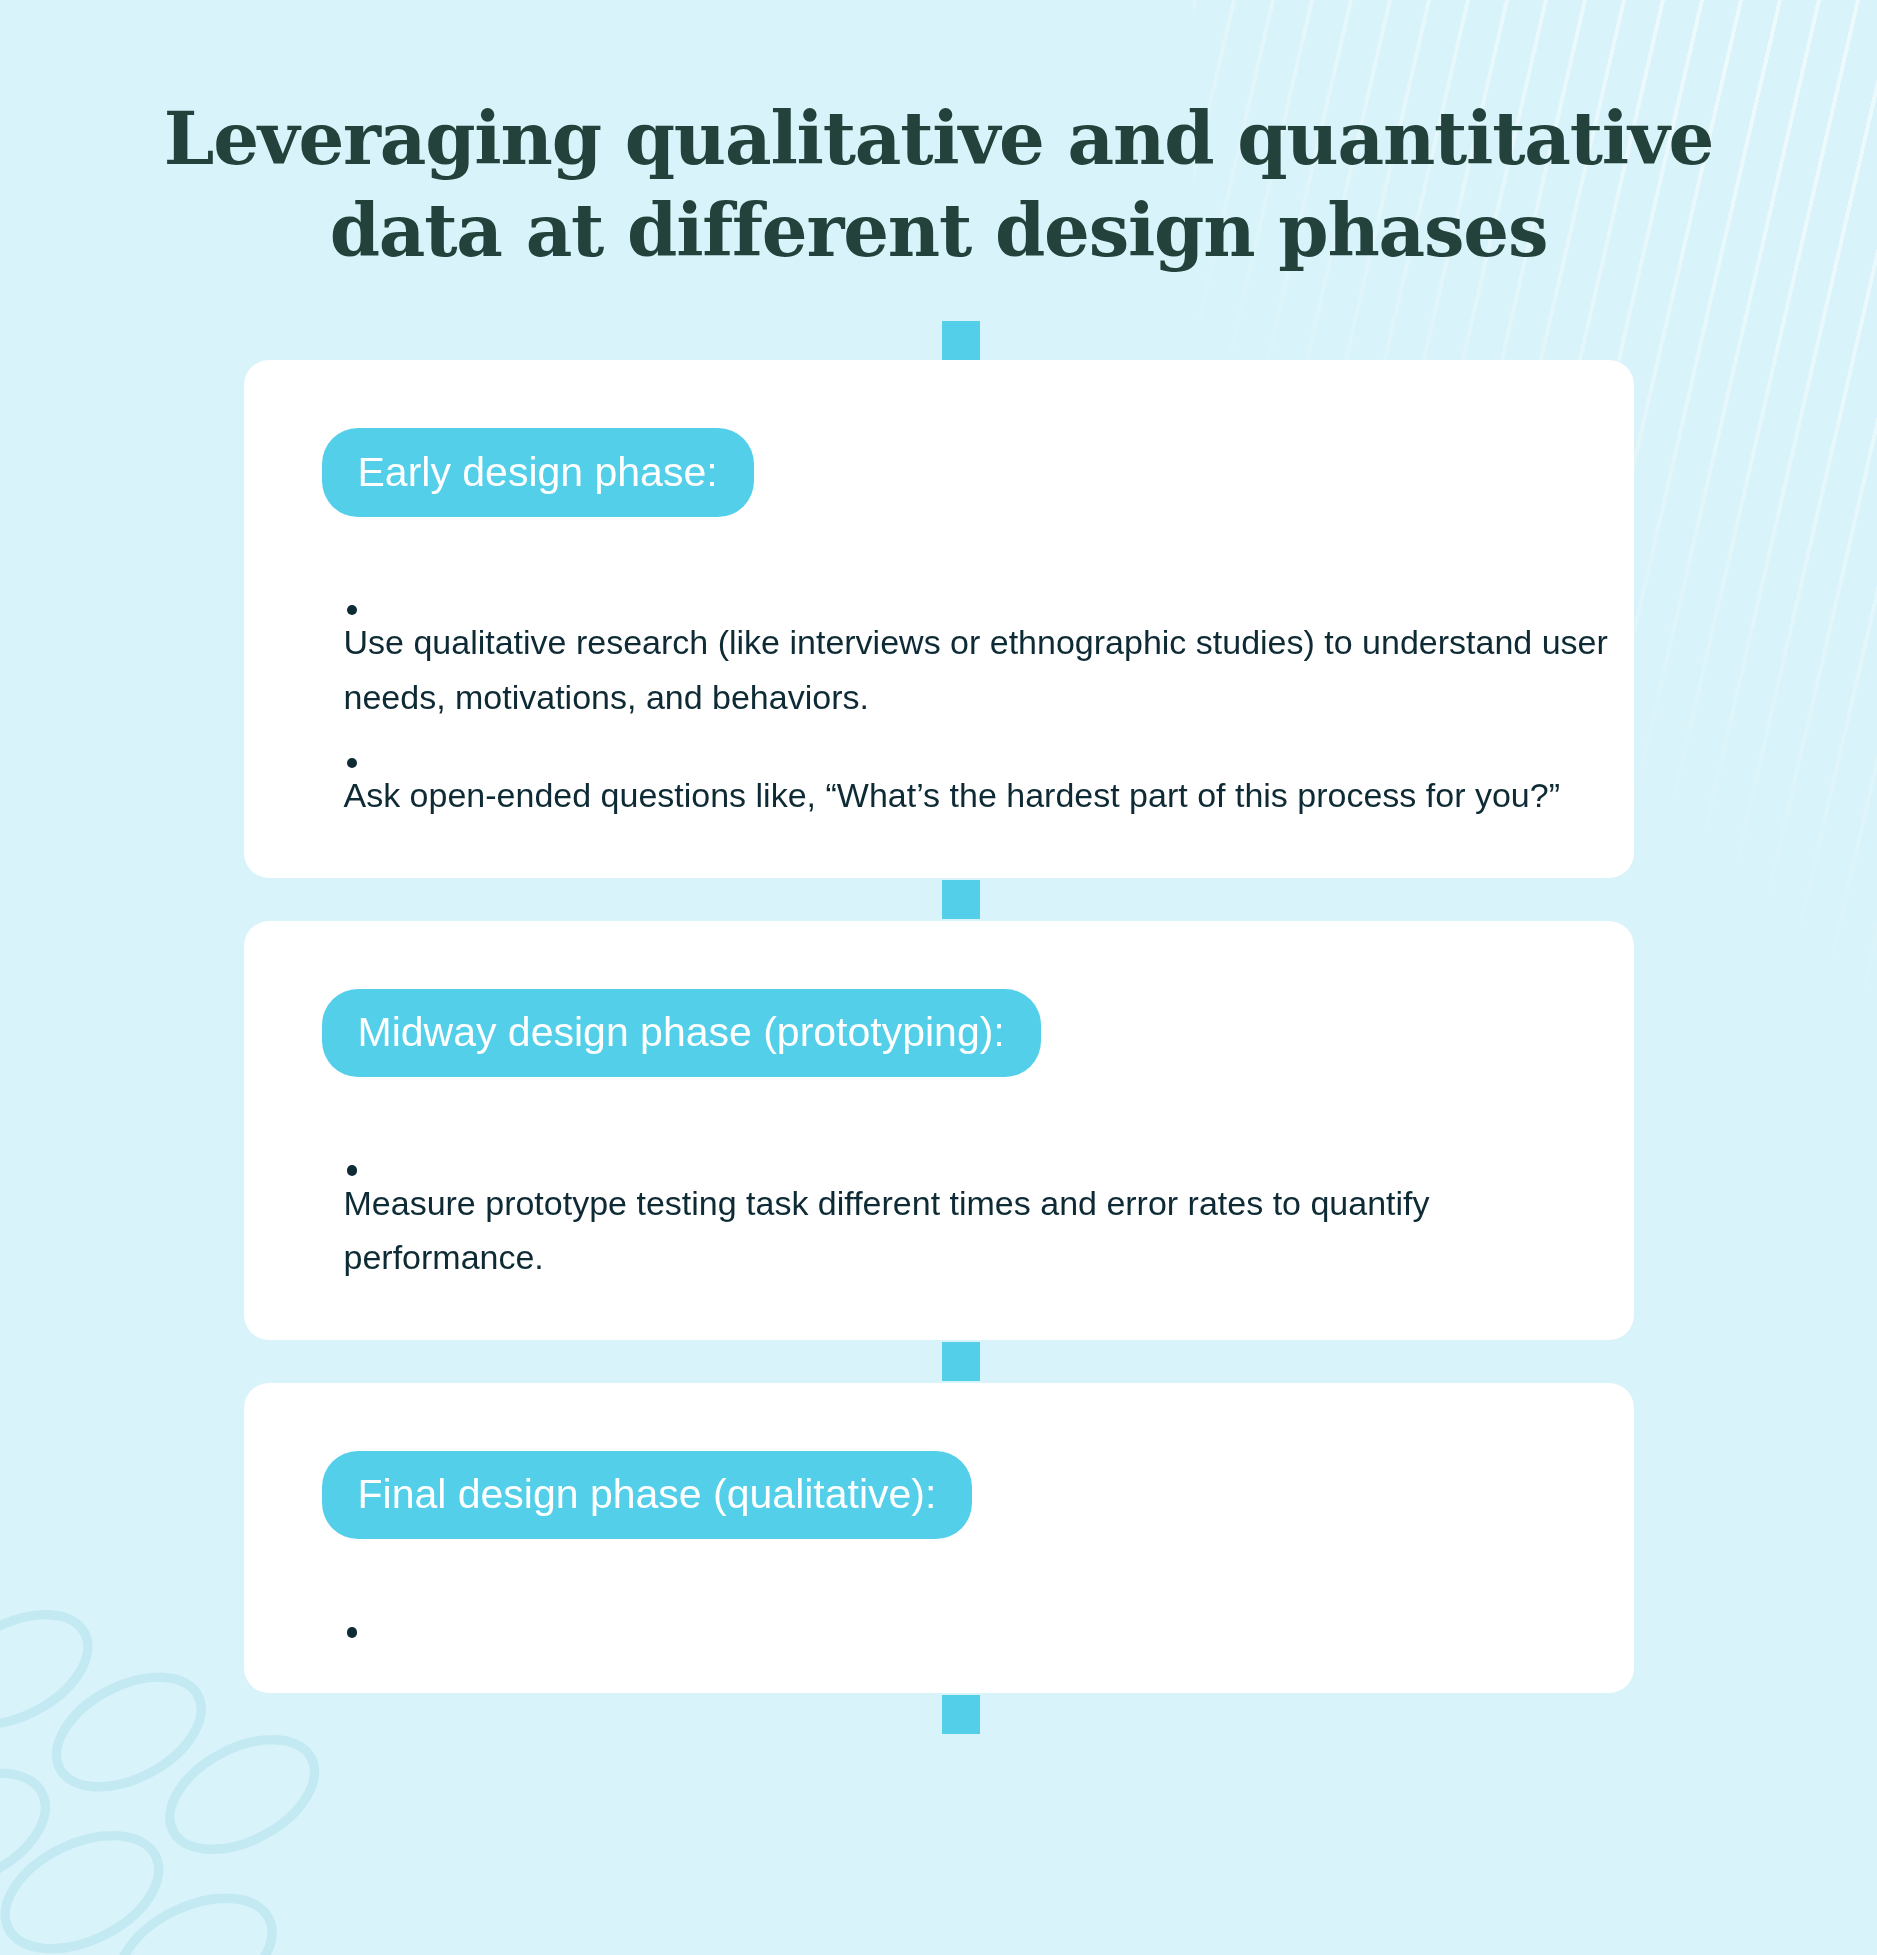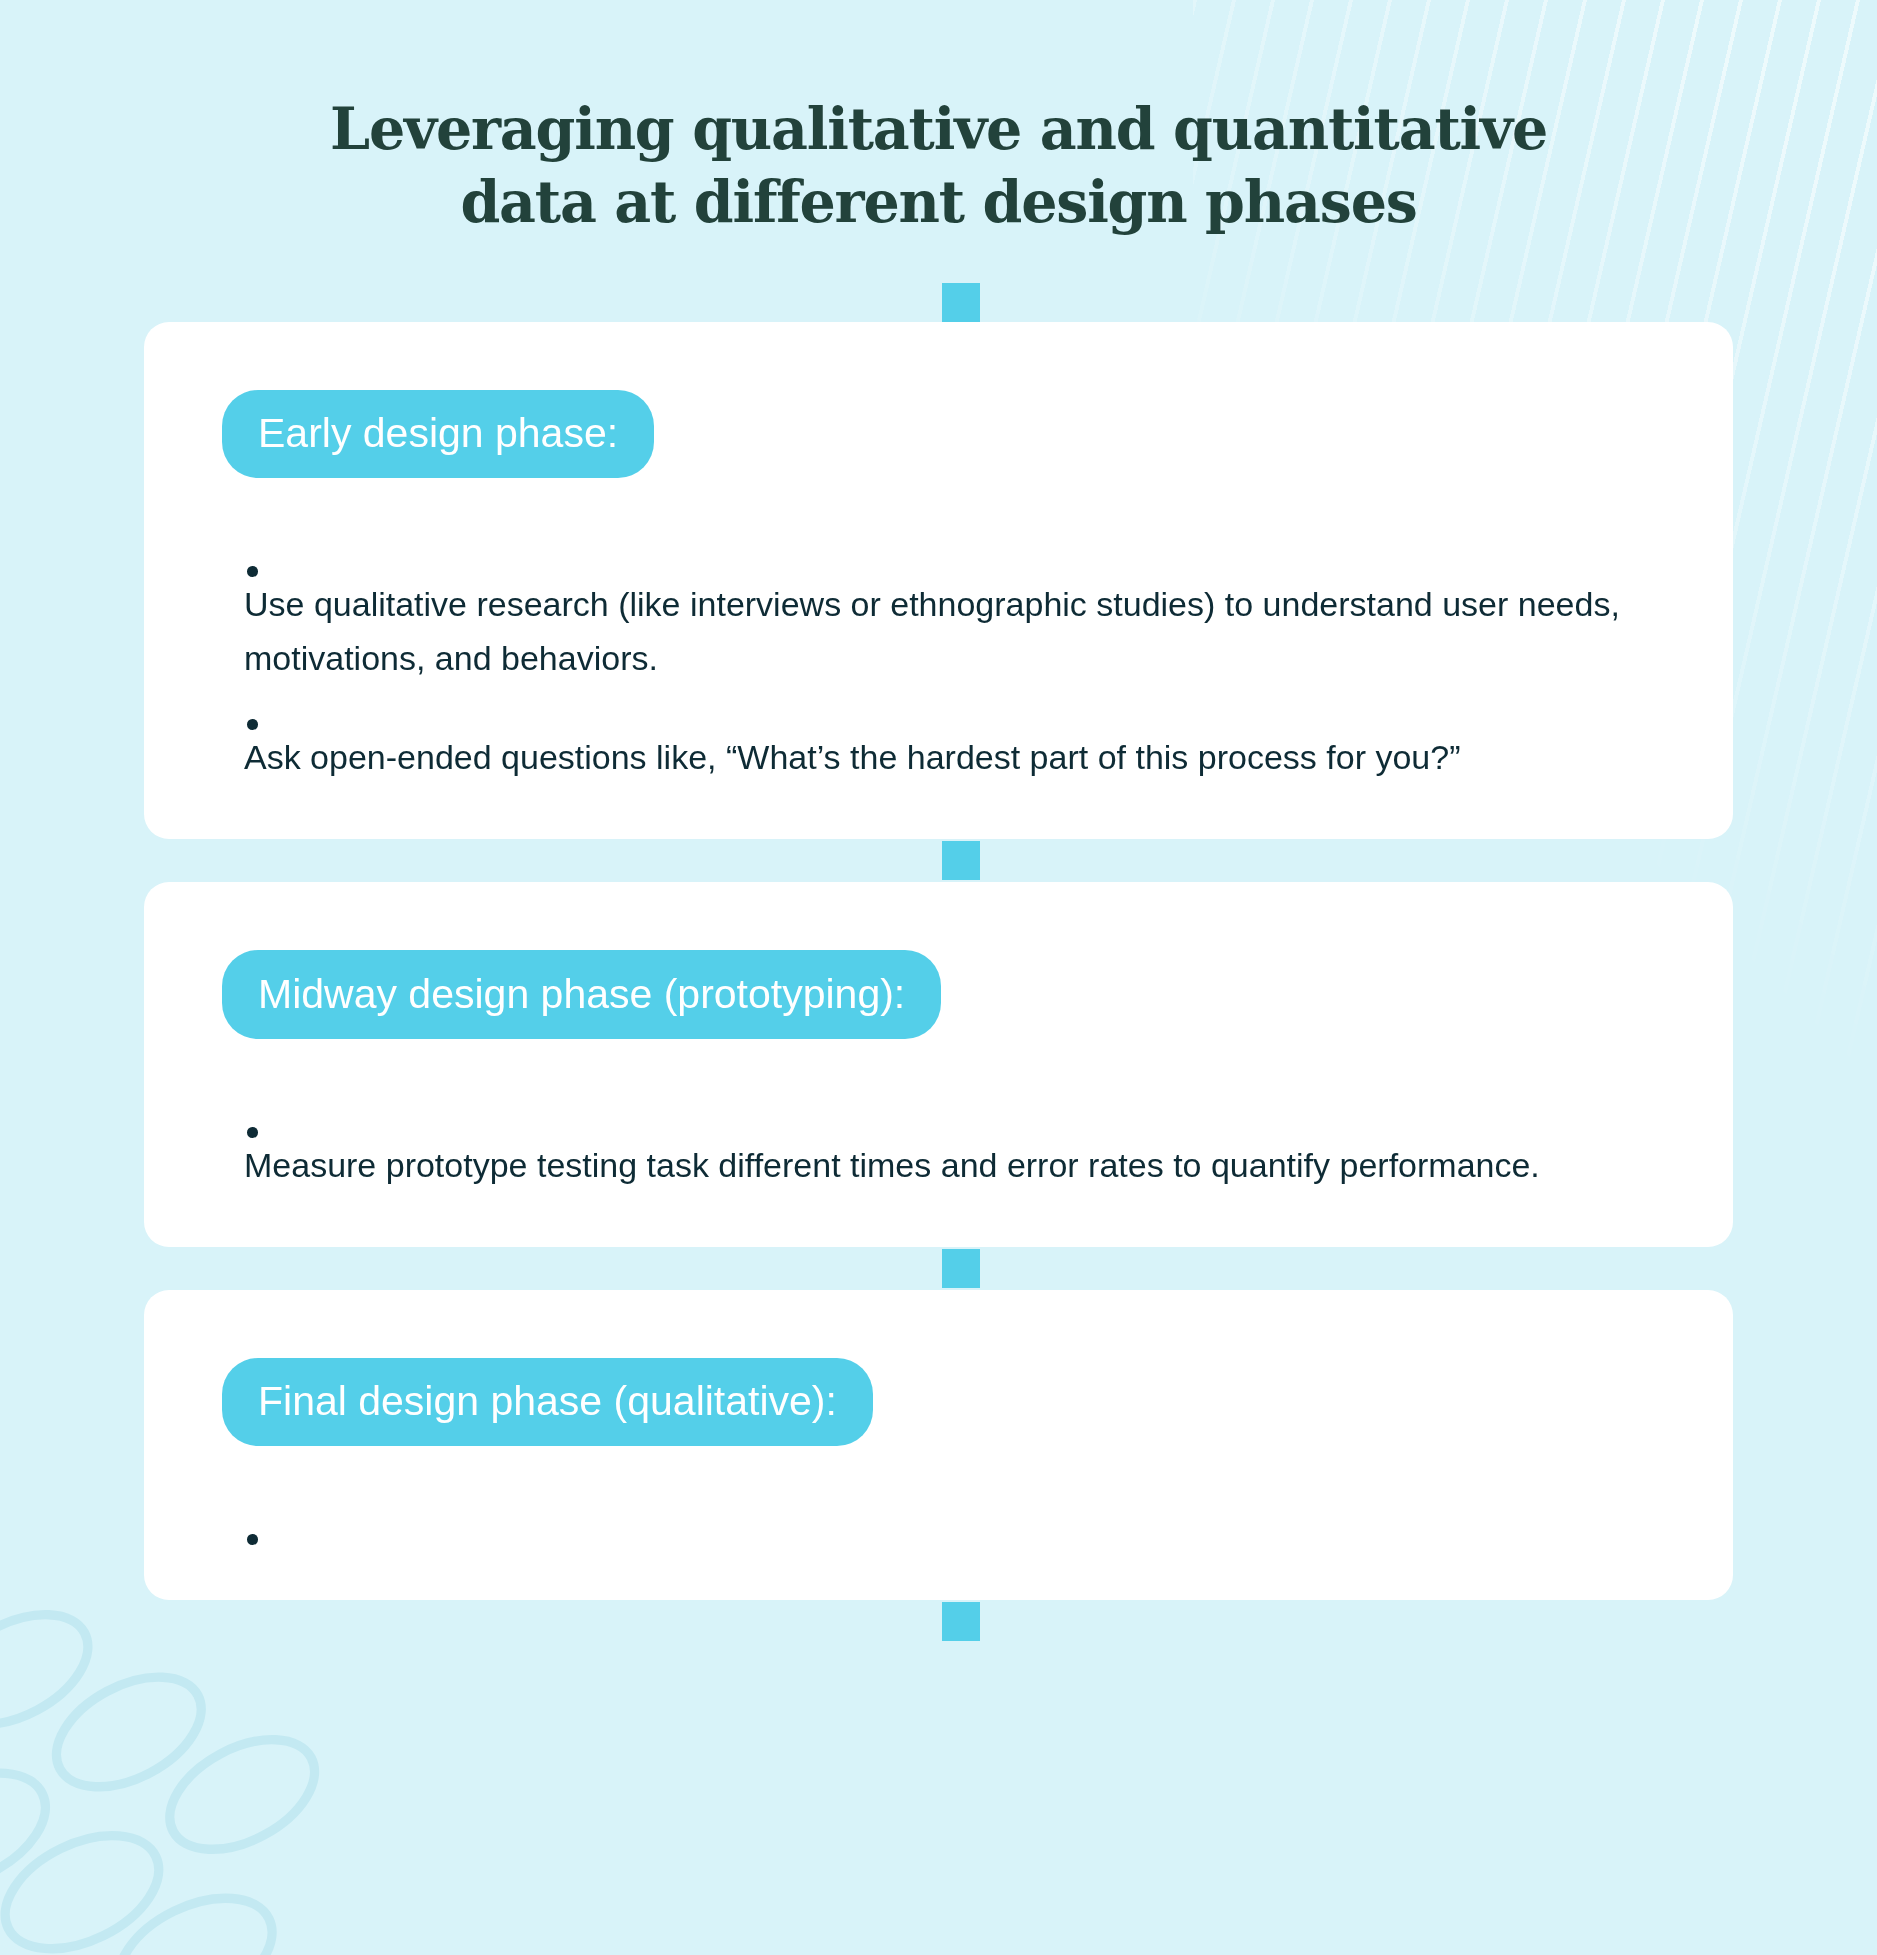--- a/index.html
+++ b/index.html
@@ -24,35 +24,35 @@
   }
   .pattern-bl ellipse {
     fill: none; stroke: var(--pattern-dark, #c3e9f2); stroke-width: 24px;
   }
   .content { position: relative; }
 
   .page-title {
     margin: 0 auto; padding-top: 93px;
     text-align: center;
     font-family: "DejaVu Serif", "Liberation Serif", serif;
-    font-size: 57px; line-height: 1.28; letter-spacing: -1.2px;
+    font-size: 72px; line-height: 1.28; letter-spacing: -1.2px;
     color: var(--title-ink, #22423b);
   }
   .connector {
     width: 38px; height: 39px;
     margin: 0 auto;
     background: var(--cyan, #54cfe9);
     transform: translateX(22px);
   }
   .connector.after-title { margin-top: 44px; }
   .connector.mid { margin-top: 2px; margin-bottom: 2px; }
   .connector.after-last { margin-top: 2px; }
 
   .card {
-    width: 1589px; box-sizing: border-box;
+    width: 1390px; box-sizing: border-box;
     margin: 0 auto;
     background: var(--card, #ffffff);
     border-radius: 25px;
     padding: 68px 19.6px 55px 78px;
   }
   .badge {
     display: inline-block;
     background: var(--cyan, #54cfe9);
     color: #ffffff;
     font-size: 41px; line-height: 1;

